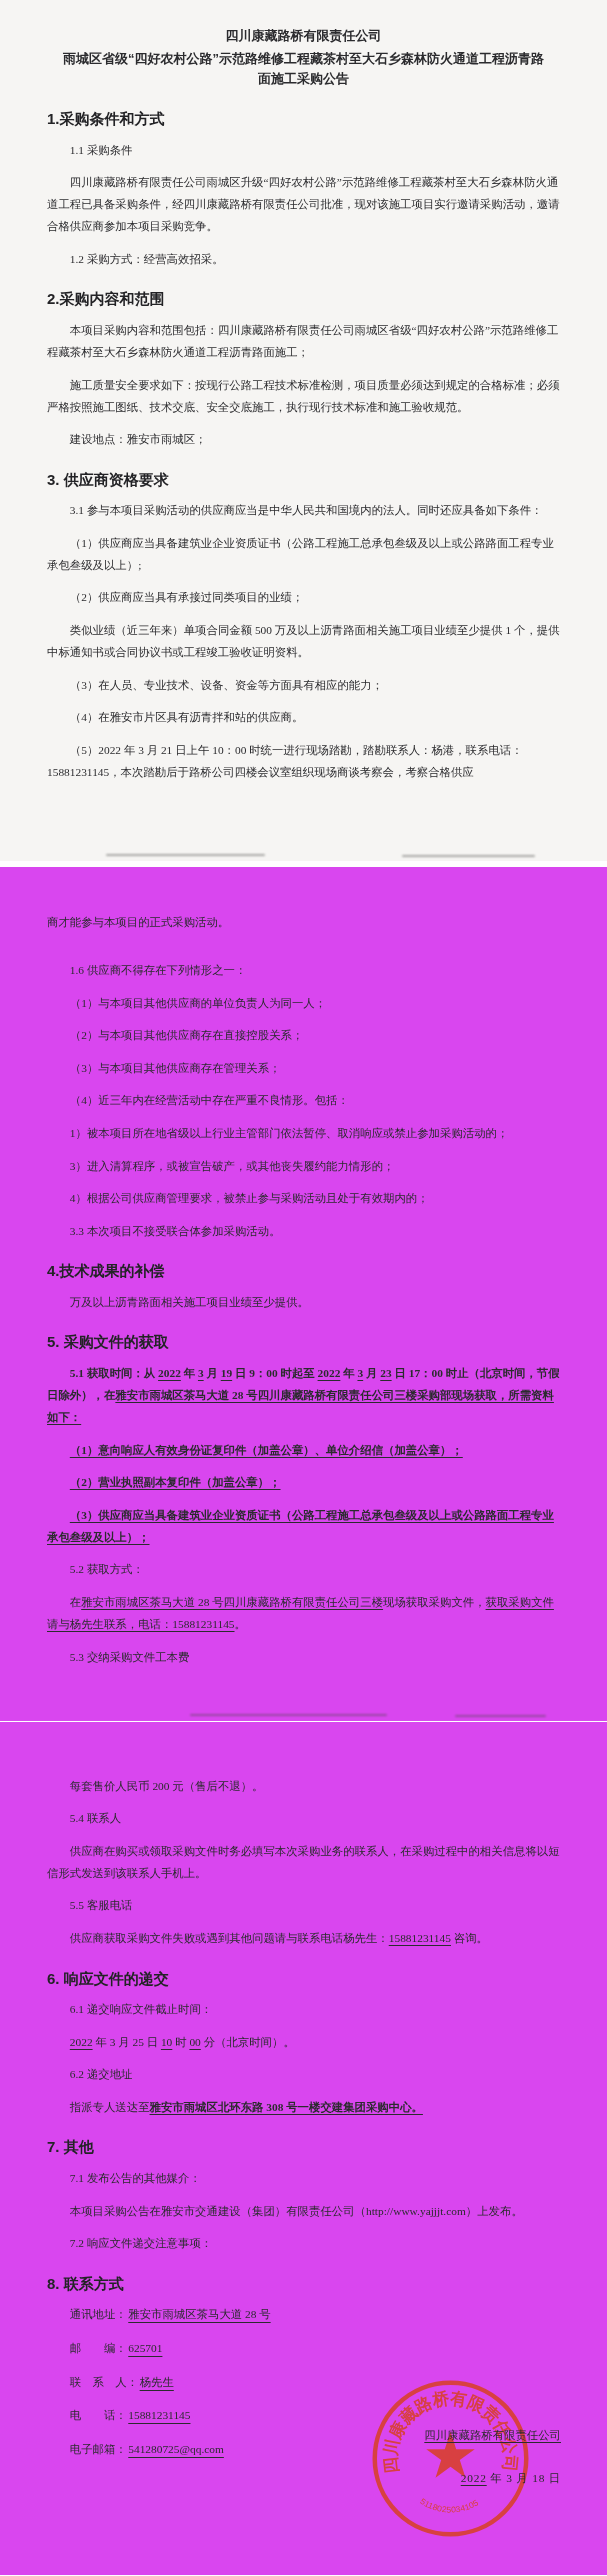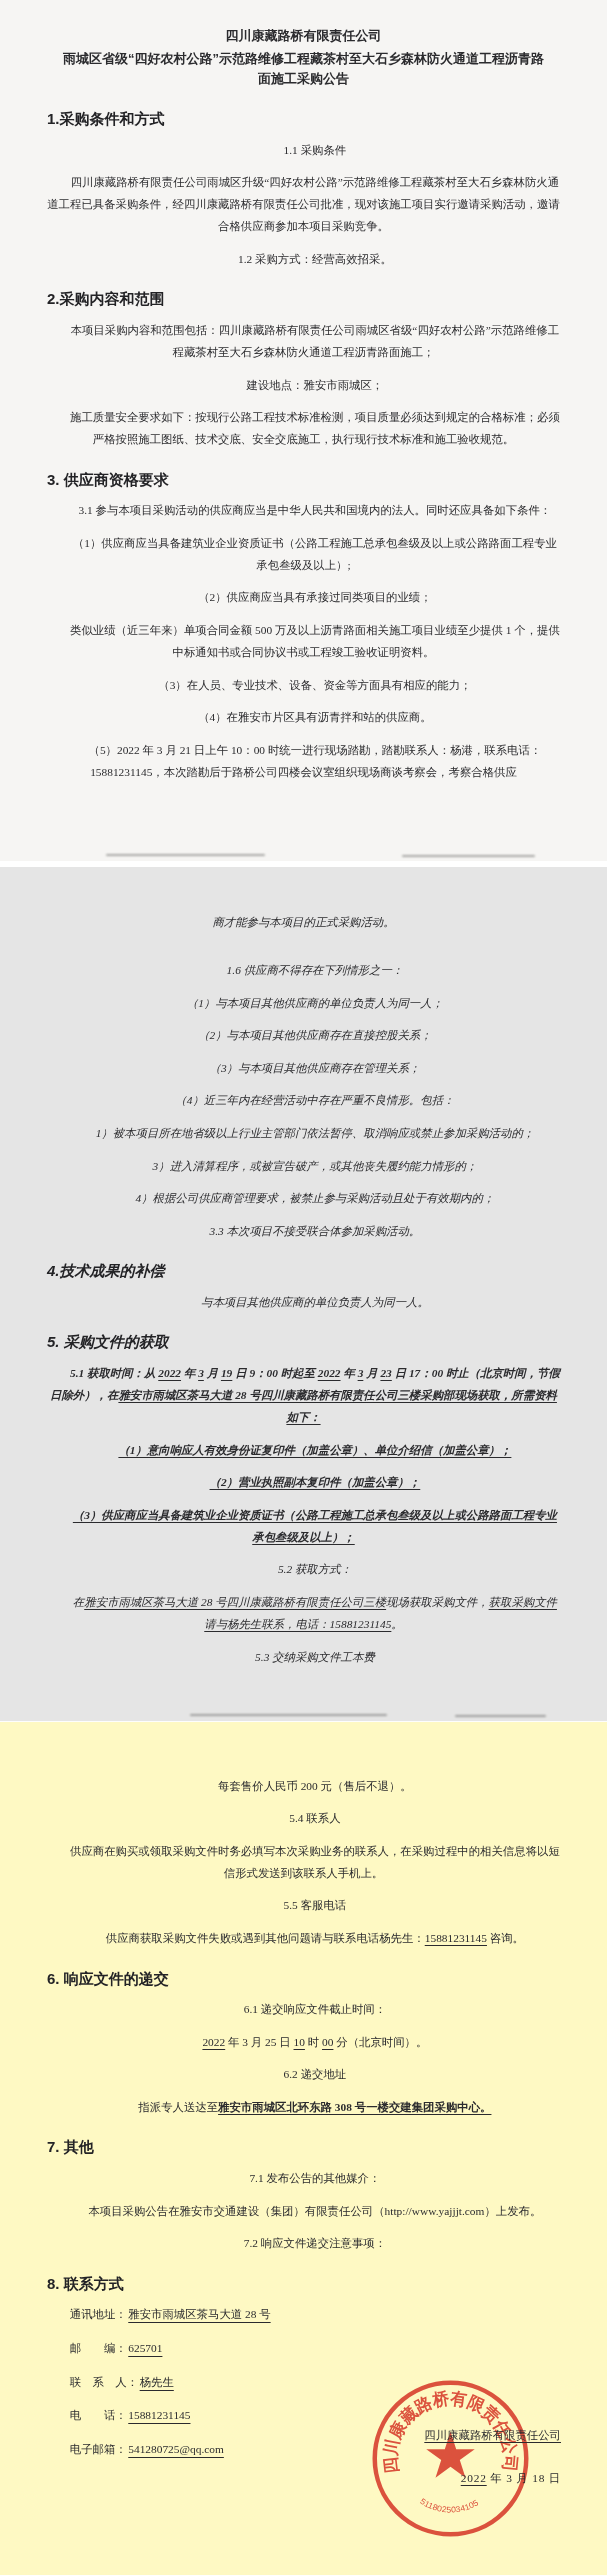--- a/index.html
+++ b/index.html
@@ -1,33 +1,33 @@
 <!DOCTYPE html>
 <html style="font-size:12px"><head>
 <meta charset="utf-8">
 <style>
   html,body{margin:0;padding:0;background:#ffffff;}
   body{width:607px;font-family:"Liberation Serif","DejaVu Serif",serif;color:#2b2b2e;}
   .page{position:relative;width:607px;box-sizing:border-box;overflow:hidden;}
   .page1{height:861px;background:#f6f5f3;}
   .gap{height:6px;background:#ffffff;}
-  .page2{height:855px;background:#e5e5e5;border-bottom:1.5px solid #fdfdfd;font-style:italic;}
-  .page3{height:853px;background:#fef9c3;}
+  .page2{height:855px;background:#d946ef;border-bottom:1.5px solid #fdfdfd;}
+  .page3{height:853px;background:#d946ef;}
   .inner{padding:18px 47px 0 47px;}
   .inner2{padding:44px 47px 0 47px;}
   .inner3{padding:36px 47px 0 47px;}
 
   .doc-title{ text-align:center;font-family:"Liberation Sans","DejaVu Sans",sans-serif;
     font-weight:bold;font-size:13px;line-height:20px;margin:7.6px 0 1.5px 0;}
   .doc-subtitle{ text-align:center;font-family:"Liberation Sans","DejaVu Sans",sans-serif;
     font-weight:bold;font-size:13px;line-height:20.5px;margin:3px 13.7px 0 13.7px;}
 
   .sec{font-family:"Liberation Sans","DejaVu Sans",sans-serif;font-weight:bold;
     font-size:15px;line-height:18px;margin:20.5px 0 4.6px 0;color:#232326;}
-  p.b{font-size:11.4px;line-height:22px;margin:10.6px 0 0 0;text-align:center;}
+  p.b{font-size:11.4px;line-height:22px;margin:10.6px 0 0 0;}
   .ind{text-indent:2em;}
   .bold{font-weight:bold;}
   .u{text-decoration:underline;text-underline-offset:3px;text-decoration-thickness:0.8px;}
 
   .smudge{position:absolute;left:0;right:0;bottom:2.3px;height:4.6px;}
   .smudge span{position:absolute;height:2.3px;background:#4a4a48;opacity:.45;filter:blur(1.2px);border-radius:1.5px;}
   .smudge .s1{left:106px;width:159px;top:0;}
   .smudge .s2{left:402px;width:133px;top:0.8px;}
 
   .contact-row{font-size:11.4px;line-height:23px;margin:10.6px 0 0 0;text-indent:2em;}
@@ -49,22 +49,22 @@
     <div class="doc-title">四川康藏路桥有限责任公司</div>
     <div class="doc-subtitle">雨城区省级“四好农村公路”示范路维修工程藏茶村至大石乡森林防火通道工程沥青路面施工采购公告</div>
 
     <div class="sec">1.采购条件和方式</div>
     <p class="b ind">1.1  采购条件</p>
     <p class="b ind">四川康藏路桥有限责任公司雨城区升级“四好农村公路”示范路维修工程藏茶村至大石乡森林防火通道工程已具备采购条件，经四川康藏路桥有限责任公司批准，现对该施工项目实行邀请采购活动，邀请合格供应商参加本项目采购竞争。</p>
     <p class="b ind">1.2 采购方式：经营高效招采。</p>
 
     <div class="sec">2.采购内容和范围</div>
     <p class="b ind">本项目采购内容和范围包括：四川康藏路桥有限责任公司雨城区省级“四好农村公路”示范路维修工程藏茶村至大石乡森林防火通道工程沥青路面施工；</p>
+    <p class="b ind">施工质量安全要求如下：按现行公路工程技术标准检测，项目质量必须达到规定的合格标准；必须严格按照施工图纸、技术交底、安全交底施工，执行现行技术标准和施工验收规范。</p>
     <p class="b ind">建设地点：雅安市雨城区；</p>
-    <p class="b ind">施工质量安全要求如下：按现行公路工程技术标准检测，项目质量必须达到规定的合格标准；必须严格按照施工图纸、技术交底、安全交底施工，执行现行技术标准和施工验收规范。</p>
 
     <div class="sec">3. 供应商资格要求</div>
     <p class="b ind">3.1 参与本项目采购活动的供应商应当是中华人民共和国境内的法人。同时还应具备如下条件：</p>
     <p class="b ind">（1）供应商应当具备建筑业企业资质证书（公路工程施工总承包叁级及以上或公路路面工程专业承包叁级及以上）;</p>
     <p class="b ind">（2）供应商应当具有承接过同类项目的业绩；</p>
     <p class="b ind">类似业绩（近三年来）单项合同金额 500 万及以上沥青路面相关施工项目业绩至少提供 1 个，提供中标通知书或合同协议书或工程竣工验收证明资料。</p>
     <p class="b ind">（3）在人员、专业技术、设备、资金等方面具有相应的能力；</p>
     <p class="b ind">（4）在雅安市片区具有沥青拌和站的供应商。</p>
     <p class="b ind">（5）2022 年 3 月 21 日上午 10：00 时统一进行现场踏勘，踏勘联系人：杨港，联系电话：15881231145，本次踏勘后于路桥公司四楼会议室组织现场商谈考察会，考察合格供应</p>
   </div>
@@ -83,21 +83,21 @@
     <p class="b ind">（1）与本项目其他供应商的单位负责人为同一人；</p>
     <p class="b ind">（2）与本项目其他供应商存在直接控股关系；</p>
     <p class="b ind">（3）与本项目其他供应商存在管理关系；</p>
     <p class="b ind">（4）近三年内在经营活动中存在严重不良情形。包括：</p>
     <p class="b ind">1）被本项目所在地省级以上行业主管部门依法暂停、取消响应或禁止参加采购活动的；</p>
     <p class="b ind">3）进入清算程序，或被宣告破产，或其他丧失履约能力情形的；</p>
     <p class="b ind">4）根据公司供应商管理要求，被禁止参与采购活动且处于有效期内的；</p>
     <p class="b ind">3.3  本次项目不接受联合体参加采购活动。</p>
 
     <div class="sec">4.技术成果的补偿</div>
-    <p class="b ind">与本项目其他供应商的单位负责人为同一人。</p>
+    <p class="b ind">万及以上沥青路面相关施工项目业绩至少提供。</p>
 
     <div class="sec">5. 采购文件的获取</div>
     <p class="b ind bold"><span>5.1 获取时间：从  </span><span class="u">2022</span><span>  年  </span><span class="u">3</span><span>  月 </span><span class="u">19</span><span> 日 9：00 时起至  </span><span class="u">2022</span><span> 年  </span><span class="u">3</span><span> 月 </span><span class="u">23</span><span> 日 17：00 时止（北京时间，节假日除外），在</span><span class="u">雅安市雨城区茶马大道 28 号四川康藏路桥有限责任公司三楼采购部现场获取，所需资料如下：</span></p>
     <p class="b ind bold"><span class="u">（1）意向响应人有效身份证复印件（加盖公章）、单位介绍信（加盖公章）；</span></p>
     <p class="b ind bold"><span class="u">（2）营业执照副本复印件（加盖公章）；</span></p>
     <p class="b ind bold"><span class="u">（3）供应商应当具备建筑业企业资质证书（公路工程施工总承包叁级及以上或公路路面工程专业承包叁级及以上）；</span></p>
 
     <p class="b ind">5.2  获取方式：</p>
     <p class="b ind"><span>在</span><span class="u">雅安市雨城区茶马大道 28 号四川康藏路桥有限责任公司三楼</span><span>现场获取采购文件，</span><span class="u">获取采购文件请与杨先生联系，电话：15881231145</span><span>。</span></p>
     <p class="b ind">5.3 交纳采购文件工本费</p>

